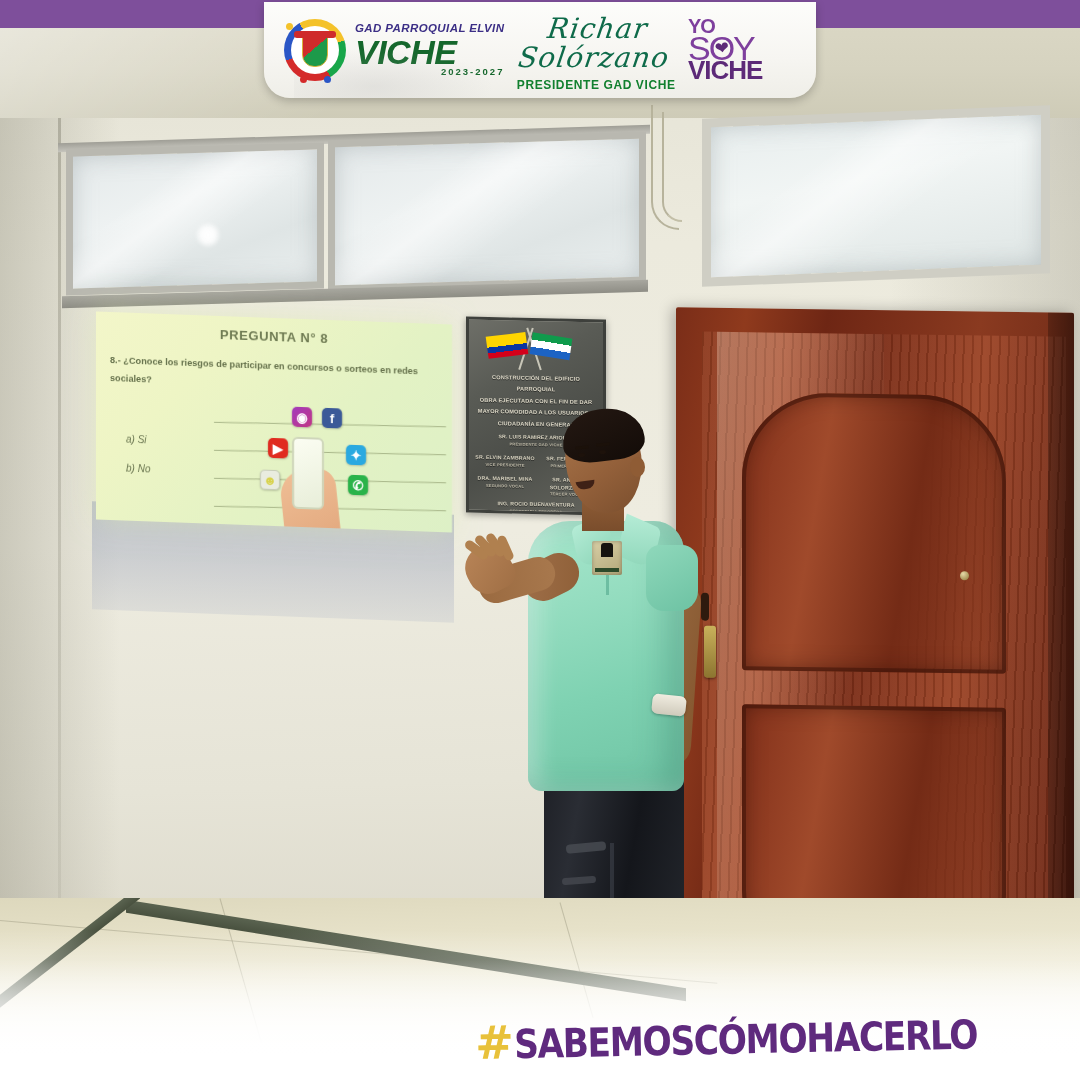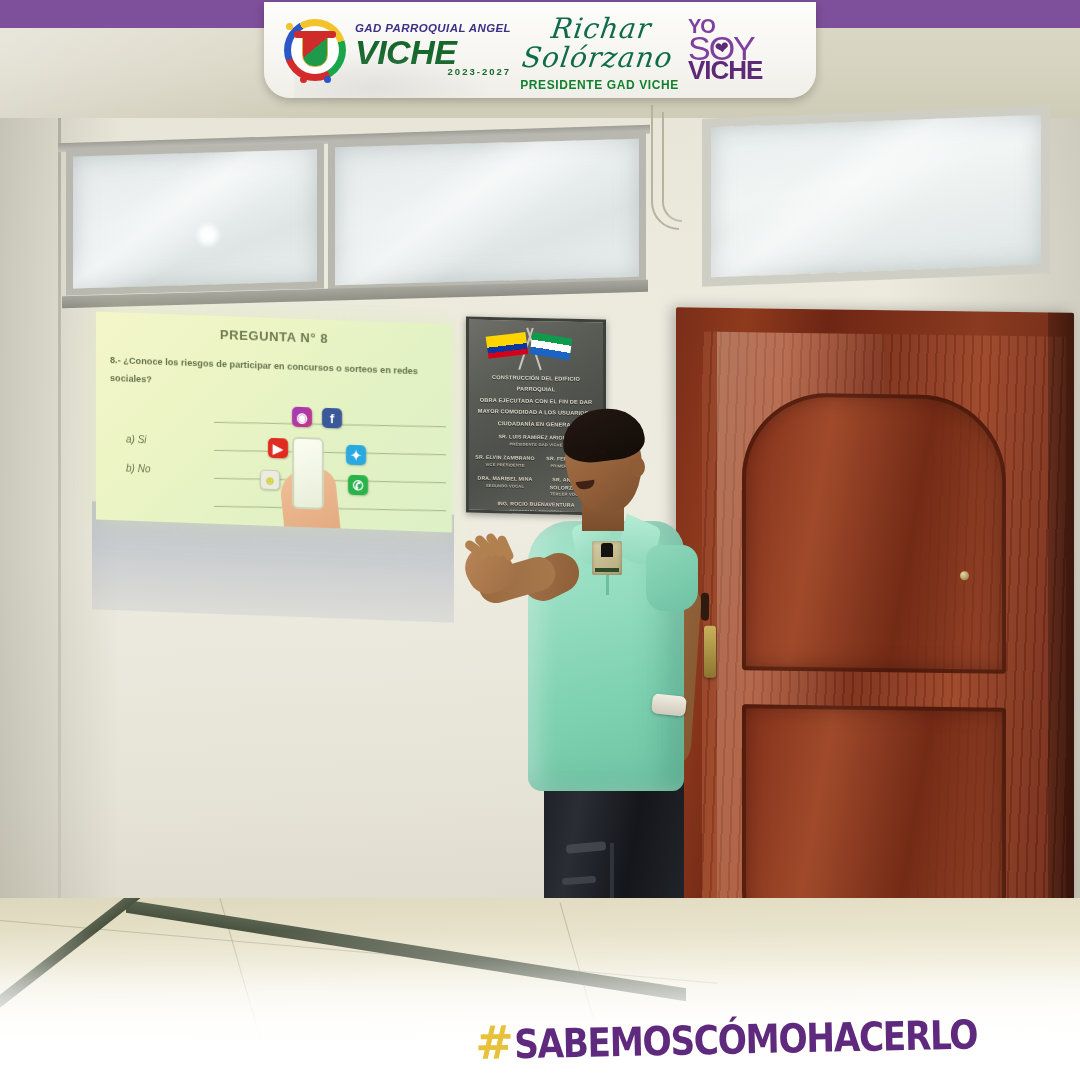--- a/index.html
+++ b/index.html
@@ -742,21 +742,21 @@
       <div class="emblem">
         <div class="emblem-ring"></div>
         <div class="emblem-inner"></div>
         <div class="shield"></div>
         <div class="shield-ribbon"></div>
         <div class="emblem-dot ed-1"></div>
         <div class="emblem-dot ed-2"></div>
         <div class="emblem-dot ed-3"></div>
       </div>
       <div class="brand-txt">
-        <div class="gad-line">GAD PARROQUIAL ANGEL</div>
+        <div class="gad-line">GAD PARROQUIAL ELVIN</div>
         <div class="viche-line">VICHE</div>
         <div class="years">2023-2027</div>
       </div>
     </div>
 
     <div class="sign-block">
       <div class="signature">Richar Solórzano</div>
       <div class="presidente">PRESIDENTE GAD VICHE</div>
     </div>
 

